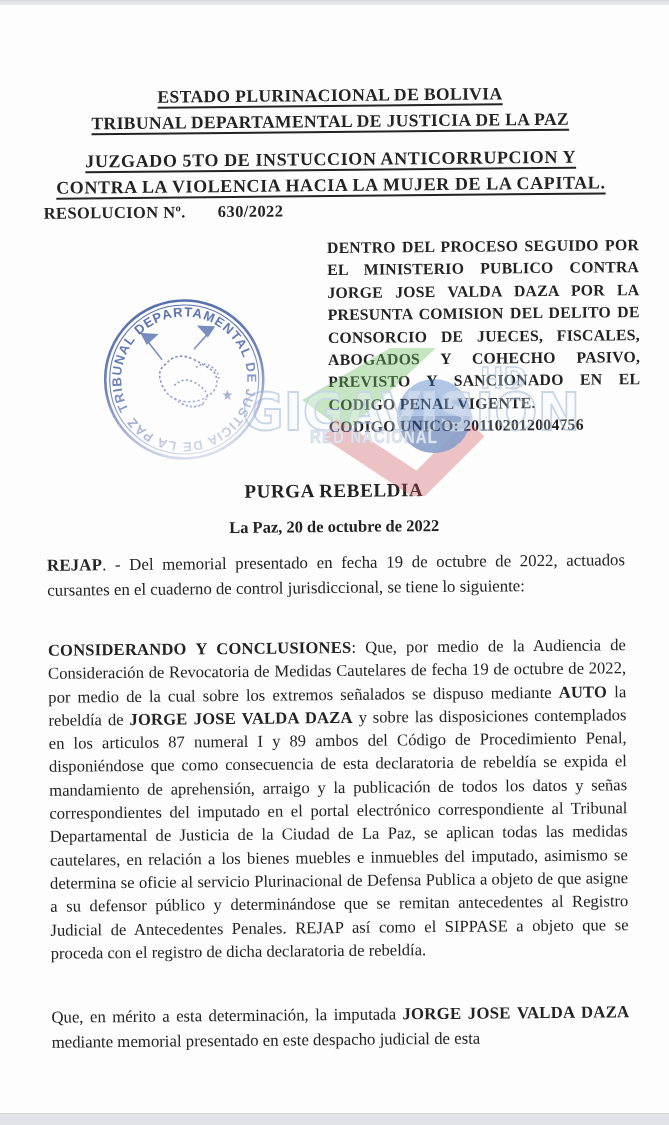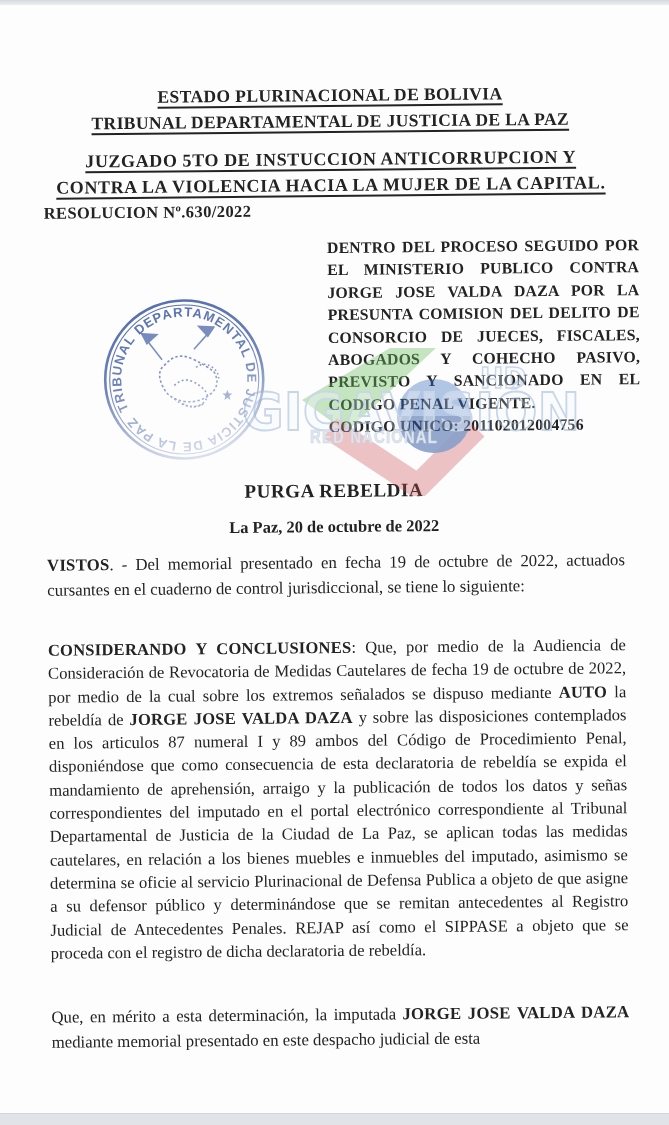--- a/index.html
+++ b/index.html
@@ -15,21 +15,21 @@
   .doc{position:absolute;left:0;top:0;width:669px;height:1125px;
     transform:rotate(-0.55deg);z-index:2;}
   
   .court-header{position:absolute;top:82px;left:20px;right:20px;text-align:center;
     font-weight:bold;font-size:17.5px;line-height:26px;letter-spacing:.4px;}
   .court-header .group2{margin-top:12px;font-size:18px;letter-spacing:.6px;}
   .court-header span{text-decoration:underline;text-underline-offset:4px;
     text-decoration-thickness:1.8px;}
   .resolution{position:absolute;top:201px;left:47px;font-weight:bold;font-size:16.5px;
     letter-spacing:.4px;}
-  .resolution .num{margin-left:0;}
+  .resolution .num{margin-left:32px;}
   
   .case-block{position:absolute;top:237px;left:330px;width:312px;
     font-weight:bold;font-size:15.8px;line-height:22.4px;letter-spacing:.2px;}
   .case-block .summary{text-align:justify;}
   .case-block .codigo{margin-top:0;}
   
   .doc-title{position:absolute;top:480px;left:0;right:0;text-align:center;
     font-weight:bold;font-size:19px;letter-spacing:.6px;}
   .dateline{position:absolute;top:517px;left:0;right:0;text-align:center;
     font-weight:bold;font-size:16.5px;}
@@ -107,21 +107,21 @@
     </div>
 
     <div class="case-block">
       <div class="summary">DENTRO DEL PROCESO SEGUIDO POR EL MINISTERIO PUBLICO CONTRA JORGE JOSE VALDA DAZA POR LA PRESUNTA COMISION DEL DELITO DE CONSORCIO DE JUECES, FISCALES, ABOGADOS Y COHECHO PASIVO, PREVISTO Y SANCIONADO EN EL CODIGO PENAL VIGENTE.</div>
       <div class="codigo">CODIGO UNICO: 201102012004756</div>
     </div>
 
     <div class="doc-title">PURGA REBELDIA</div>
     <div class="dateline">La Paz, 20 de octubre de 2022</div>
 
-    <div class="para p-vistos"><b>VISTOS</b><span>. - Del memorial presentado en fecha 19 de octubre de 2022, actuados cursantes en el cuaderno de control jurisdiccional, se tiene lo siguiente:</span></div>
+    <div class="para p-vistos"><b>REJAP</b><span>. - Del memorial presentado en fecha 19 de octubre de 2022, actuados cursantes en el cuaderno de control jurisdiccional, se tiene lo siguiente:</span></div>
     <div class="para p-considerando"><b>CONSIDERANDO Y CONCLUSIONES</b><span>: Que, por medio de la Audiencia de Consideración de Revocatoria de Medidas Cautelares de fecha 19 de octubre de 2022, por medio de la cual sobre los extremos señalados se dispuso mediante </span><b>AUTO</b><span> la rebeldía de </span><b>JORGE JOSE VALDA DAZA</b><span> y sobre las disposiciones contemplados en los articulos 87 numeral I y 89 ambos del Código de Procedimiento Penal, disponiéndose que como consecuencia de esta declaratoria de rebeldía se expida el mandamiento de aprehensión, arraigo y la publicación de todos los datos y señas correspondientes del imputado en el portal electrónico correspondiente al Tribunal Departamental de Justicia de la Ciudad de La Paz, se aplican todas las medidas cautelares, en relación a los bienes muebles e inmuebles del imputado, asimismo se determina se oficie al servicio Plurinacional de Defensa Publica a objeto de que asigne a su defensor público y determinándose que se remitan antecedentes al Registro Judicial de Antecedentes Penales. REJAP así como el SIPPASE a objeto que se proceda con el registro de dicha declaratoria de rebeldía.</span></div>
     <div class="para p-merito"><span>Que, en mérito a esta determinación, la imputada </span><b>JORGE JOSE VALDA DAZA</b><span> mediante memorial presentado en este despacho judicial de esta</span></div>
   </div>
 
   <svg class="watermark" viewBox="0 0 352 150" aria-hidden="true">
 
     <polygon points="152,2 198,2 108,86 64,54" opacity="0.7" fill="#6abf5e"></polygon>
 
     <path d="M92,82 L180,140 L238,82" fill="none" stroke-width="24" opacity="0.6" stroke="#c84b50"></path>
 

